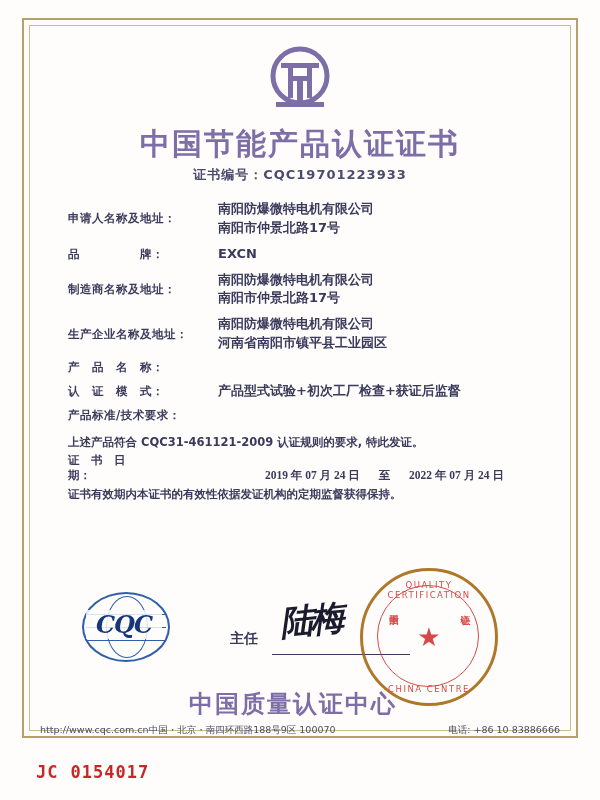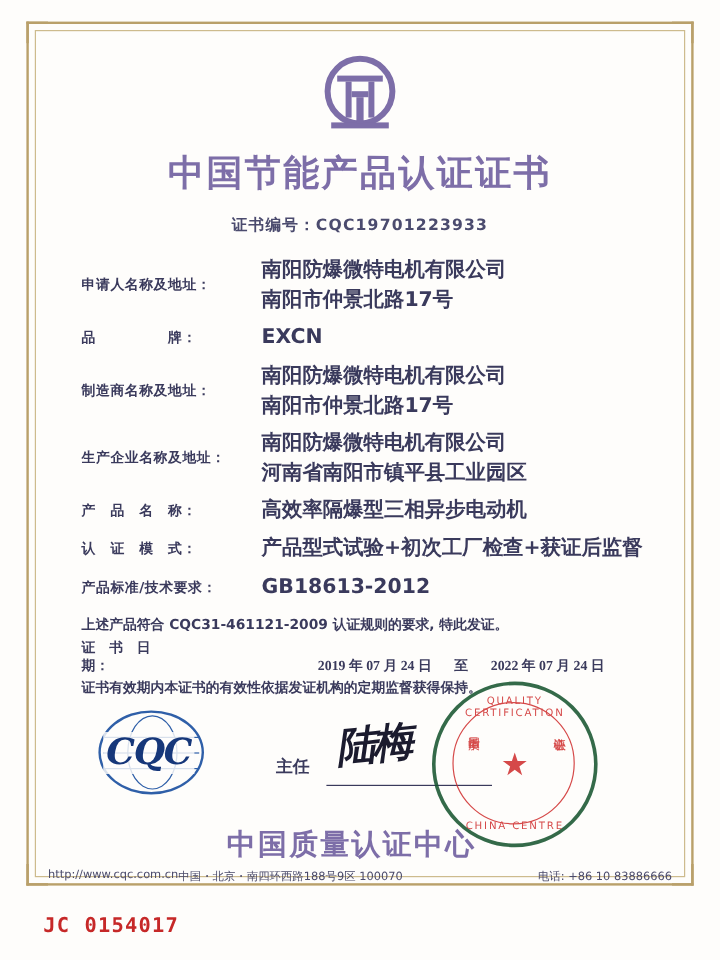--- a/index.html
+++ b/index.html
@@ -76,21 +76,21 @@
     letter-spacing: 2px;
     margin-top: 2px;
   }
 
   .cert-no {
     text-align: center;
     font-family: "DejaVu Sans", sans-serif;
     font-size: 13px;
     font-weight: bold;
     color: #4b4b6e;
-    margin-top: 14px;
+    margin-top: 1px;
     letter-spacing: 1px;
   }
 
   .fields {
     margin-top: 16px;
     padding-left: 28px;
     padding-right: 10px;
   }
   .field-row {
     display: flex;
@@ -104,21 +104,21 @@
     font-size: 11.5px;
     font-weight: bold;
     color: #3a3a5c;
     letter-spacing: 0.5px;
     text-align: justify;
     white-space: nowrap;
   }
   .field-value {
     flex: 1;
     font-family: "DejaVu Sans", sans-serif;
-    font-size: 17px;
+    font-size: 13px;
     font-weight: bold;
     color: #3a3a5c;
     line-height: 1.45;
   }
   .field-value .line2 {
     display: block;
   }
 
   .para {
     margin-top: 10px;
@@ -198,21 +198,21 @@
     left: 3px; right: 3px; top: 70%;
     border-top: 1.2px solid #2f5fa8;
   }
   .cqc-text {
     position: absolute;
     left: 4px;
     top: 18px;
     width: 76px;
     text-align: center;
     font-family: "DejaVu Serif", serif;
-    font-size: 30px;
+    font-size: 24px;
     font-weight: bold;
     font-style: italic;
     color: #16377a;
     letter-spacing: -1px;
     background: rgba(254,253,251,0.82);
   }
 
   .sign-area {
     position: absolute;
     left: 190px;
@@ -246,21 +246,21 @@
     letter-spacing: -4px;
     transform: rotate(-6deg);
   }
 
   .seal {
     position: absolute;
     right: 62px;
     top: 8px;
     width: 132px;
     height: 132px;
-    border: 3px solid #14532d;
+    border: 3px solid #a16207;
     border-radius: 50%;
     opacity: 0.86;
   }
   .seal-inner {
     position: absolute;
     left: 14px; top: 14px;
     width: 100px; height: 100px;
     border: 1.5px solid #cf2c2c;
     border-radius: 50%;
   }
@@ -395,38 +395,32 @@
       <div class="field-row">
         <div class="field-label">生产企业名称及地址：</div>
         <div class="field-value">
           <span>南阳防爆微特电机有限公司</span>
           <span class="line2">河南省南阳市镇平县工业园区</span>
         </div>
       </div>
 
       <div class="field-row">
         <div class="field-label">产　品　名　称：</div>
-        <div class="field-value">
-          <span>高效率隔爆型三相异步电动机</span>
-        </div>
       </div>
 
 
       <div class="field-row">
         <div class="field-label">认　证　模　式：</div>
         <div class="field-value">
           <span>产品型式试验+初次工厂检查+获证后监督</span>
         </div>
       </div>
 
       <div class="field-row">
         <div class="field-label">产品标准/技术要求：</div>
-        <div class="field-value">
-          <span>GB18613-2012</span>
-        </div>
       </div>
 
     </div>
 
     <div class="para">上述产品符合 CQC31-461121-2009 认证规则的要求, 特此发证。</div>
 
     <div class="date-row">
       <span class="dlabel">证　书　日　期：</span>
       <span class="d1">2019 年 07 月 24 日</span>
       <span class="dmid">至</span>

